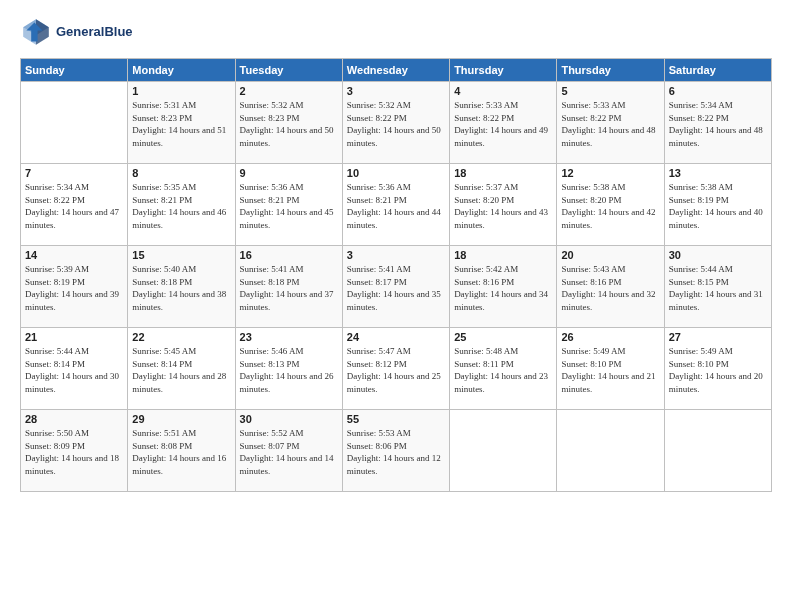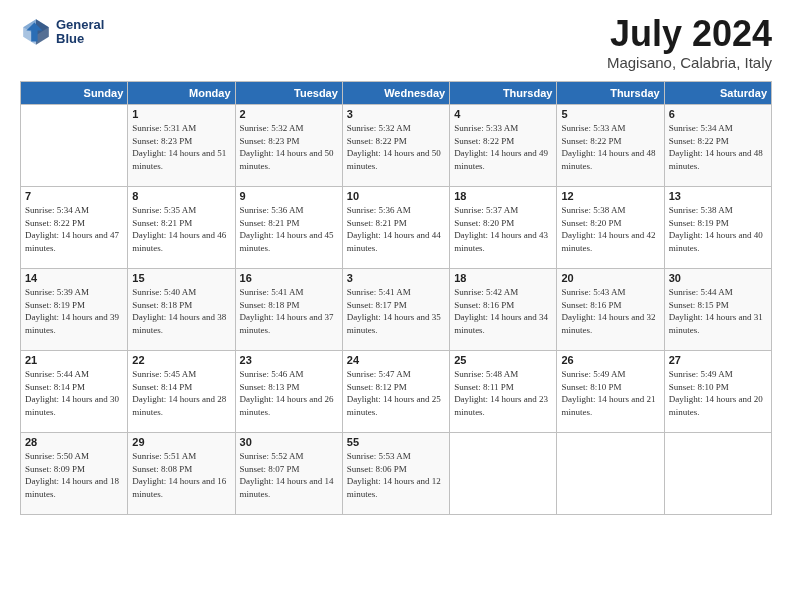--- a/index.html
+++ b/index.html
@@ -21,21 +21,21 @@
       align-items: flex-start;
       margin-bottom: 10px;
     }
     .logo {
       display: flex;
       align-items: center;
       gap: 4px;
     }
     .logo-text {
       display: flex;
-      flex-direction: column;
+      flex-direction: row;
       font-size: 13px;
       font-weight: bold;
       color: #1a3a6b;
       line-height: 1.1;
     }
     .logo-icon {
       width: 32px;
       height: 32px;
     }
     .title-block {
@@ -56,21 +56,21 @@
       width: 100%;
       border-collapse: collapse;
       table-layout: fixed;
     }
     thead tr th {
       background-color: #2a6db5;
       color: white;
       font-size: 11px;
       font-weight: bold;
       padding: 5px 4px;
-      text-align: right;
+      text-align: left;
       border: 1px solid #c0c0c0;
     }
     tbody tr td {
       border: 1px solid #c0c0c0;
       vertical-align: top;
       padding: 3px 4px;
       font-size: 9.5px;
       color: #222;
       height: 82px;
       background: #fff;
@@ -105,24 +105,20 @@
         <polygon points="20,4 36,14 20,24 4,14" fill="#2a6db5" opacity="0.5"></polygon>
         <polygon points="20,4 36,14 36,26 20,36" fill="#1a3a6b" opacity="0.7"></polygon>
         <polygon points="4,14 20,24 20,36 4,26" fill="#2a6db5" opacity="0.3"></polygon>
 
         <path d="M18,8 L28,18 L22,18 L22,32 L14,32 L14,18 L8,18 Z" fill="#2a6db5"></path>
       </svg>
       <div class="logo-text">
         <span>General</span>
         <span>Blue</span>
       </div>
-    </div>
-    <div class="title-block">
-      <div class="month-year">July 2024</div>
-      <div class="location">Magisano, Calabria, Italy</div>
     </div>
   </div>
 
   <table>
     <thead>
       <tr>
       <th>Sunday</th>
           <th>Monday</th>
           <th>Tuesday</th>
           <th>Wednesday</th>

